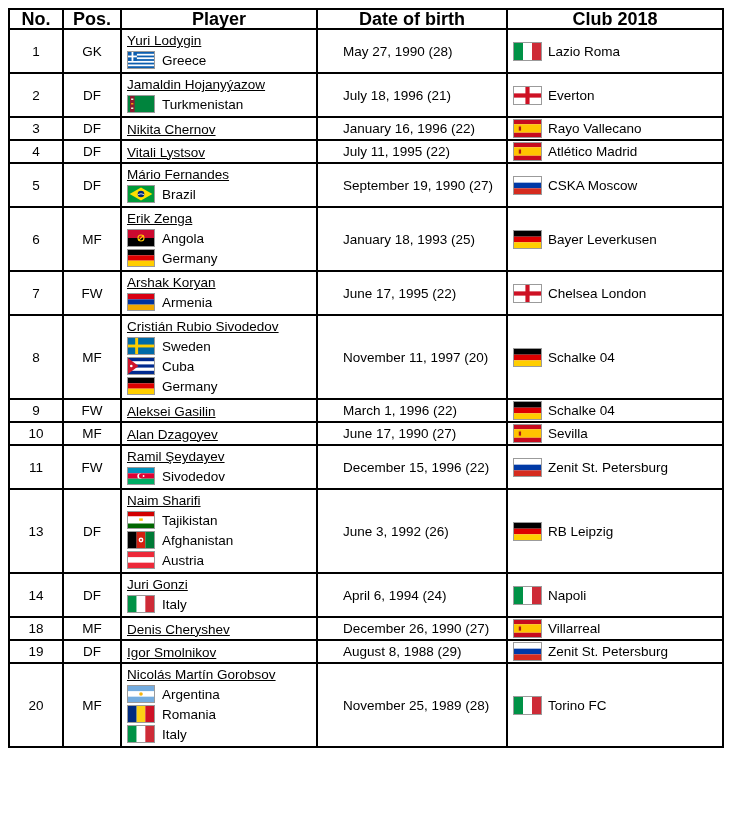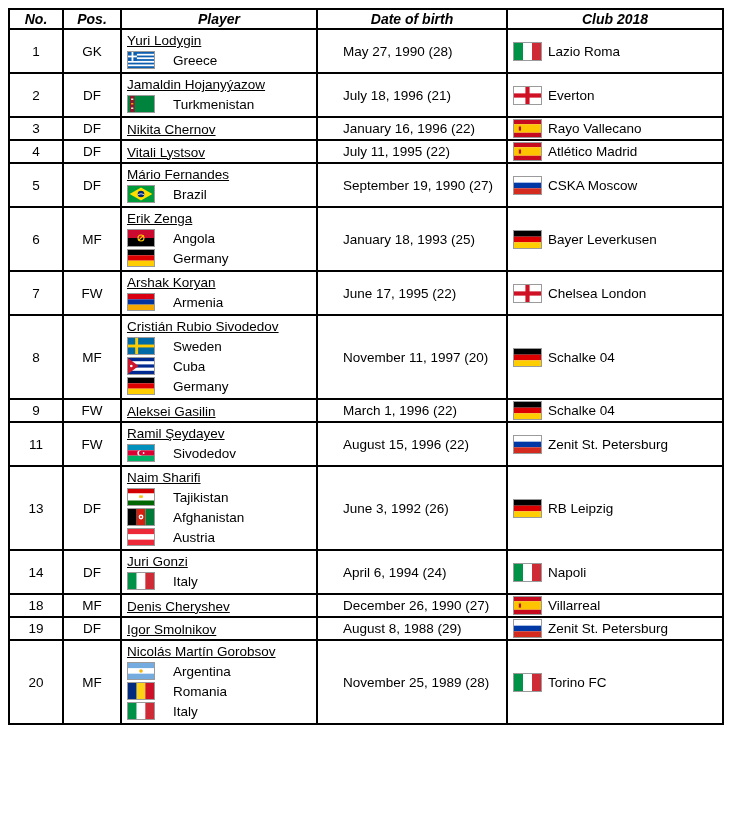--- a/index.html
+++ b/index.html
@@ -1,25 +1,25 @@
 <!DOCTYPE html>
 <html><head>
 <meta charset="utf-8">
 <style>
   html,body{margin:0;padding:0;background:#fff;}
   body{font-family:"Liberation Sans",sans-serif;color:#000;}
   .wrap{padding:8px;}
   table{border-collapse:collapse;table-layout:fixed;width:714px;}
   th,td{border:2px solid #000;vertical-align:middle;overflow:hidden;}
-  th{font-size:14px;font-weight:bold;padding:1px 2px;text-align:center;line-height:16px;font-style:italic;}
+  th{font-size:18px;font-weight:bold;padding:1px 2px;text-align:center;line-height:16px;}
   td{font-size:13.5px;padding:1px 2px;line-height:17px;}
   td.c{text-align:center;}
   .playercell{padding:1px 2px 1px 4px;}
   .pname{padding:1px 0 0 1px;text-decoration:underline;}
-  .natline{display:flex;align-items:center;gap:18px;margin:2px 0 2px 1px;}
+  .natline{display:flex;align-items:center;gap:7px;margin:2px 0 2px 1px;}
   .flag{flex:0 0 auto;display:inline-block;width:26px;height:16px;border:1px solid #9b9b9b;background:#fff;}
   .flag svg{display:block;width:100%;height:100%;}
   .clubflag{width:27px;height:17px;}
   .dobcell{padding-left:25px;}
   .clubline{display:flex;align-items:center;gap:6px;padding-left:3px;text-align:center;}
 </style>
 </head>
 <body>
 
 <div class="wrap">
@@ -320,39 +320,61 @@
                   <rect x="0" y="0" width="26" height="5.34" fill="#000000"></rect>
                   <rect x="0" y="5.33" width="26" height="5.34" fill="#dd0000"></rect>
                   <rect x="0" y="10.66" width="26" height="5.34" fill="#ffce00"></rect>
                 </svg>
               </span>
               <span>Schalke 04</span>
             </div>
           </td>
         </tr>
         <tr>
+          <td class="c">10</td>
+          <td class="c">MF</td>
+          <td class="playercell">
+            <div class="pname">Alan Dzagoyev</div>
+          </td>
+          <td class="dobcell">June 17, 1990 (27)</td>
+          <td>
+            <div class="clubline">
+              <span class="flag clubflag">
+                <svg viewBox="0 0 26 16" preserveAspectRatio="none">
+                  <rect x="0" y="0" width="26" height="4" fill="#c60b1e"></rect>
+                  <rect x="0" y="4" width="26" height="8" fill="#ffc400"></rect>
+                  <rect x="0" y="12" width="26" height="4" fill="#c60b1e"></rect>
+                  <rect x="4.6" y="6" width="2.2" height="4" fill="#ad1519"></rect>
+                  <rect x="5.1" y="5.3" width="1.2" height="0.9" fill="#c8b100"></rect>
+                </svg>
+              </span>
+              <span>Sevilla</span>
+            </div>
+          </td>
+        </tr>
+        <tr>
           <td class="c">11</td>
           <td class="c">FW</td>
           <td class="playercell">
             <div class="pname">Ramil Şeydayev</div>
             <div class="natline">
               <span class="flag">
                 <svg viewBox="0 0 26 16" preserveAspectRatio="none">
                   <rect x="0" y="0" width="26" height="5.34" fill="#0092bc"></rect>
                   <rect x="0" y="5.33" width="26" height="5.34" fill="#e00034"></rect>
                   <rect x="0" y="10.66" width="26" height="5.34" fill="#00ae65"></rect>
                   <circle cx="11.9" cy="8" r="2.6" fill="#ffffff"></circle>
                   <circle cx="13" cy="8" r="2.2" fill="#e00034"></circle>
                   <circle cx="15.6" cy="8" r="0.9" fill="#ffffff"></circle>
                 </svg>
               </span>
               <span>Sivodedov</span>
             </div>
           </td>
-          <td class="dobcell">August 15, 1996 (22)</td>
+          <td class="dobcell">December 15, 1996 (22)</td>
           <td>
             <div class="clubline">
               <span class="flag clubflag">
                 <svg viewBox="0 0 26 16" preserveAspectRatio="none">
                   <rect x="0" y="0" width="26" height="16" fill="#ffffff"></rect>
                   <rect x="0" y="5.33" width="26" height="5.34" fill="#0039a6"></rect>
                   <rect x="0" y="10.66" width="26" height="5.34" fill="#d52b1e"></rect>
                 </svg>
               </span>
               <span>Zenit St. Petersburg</span>

